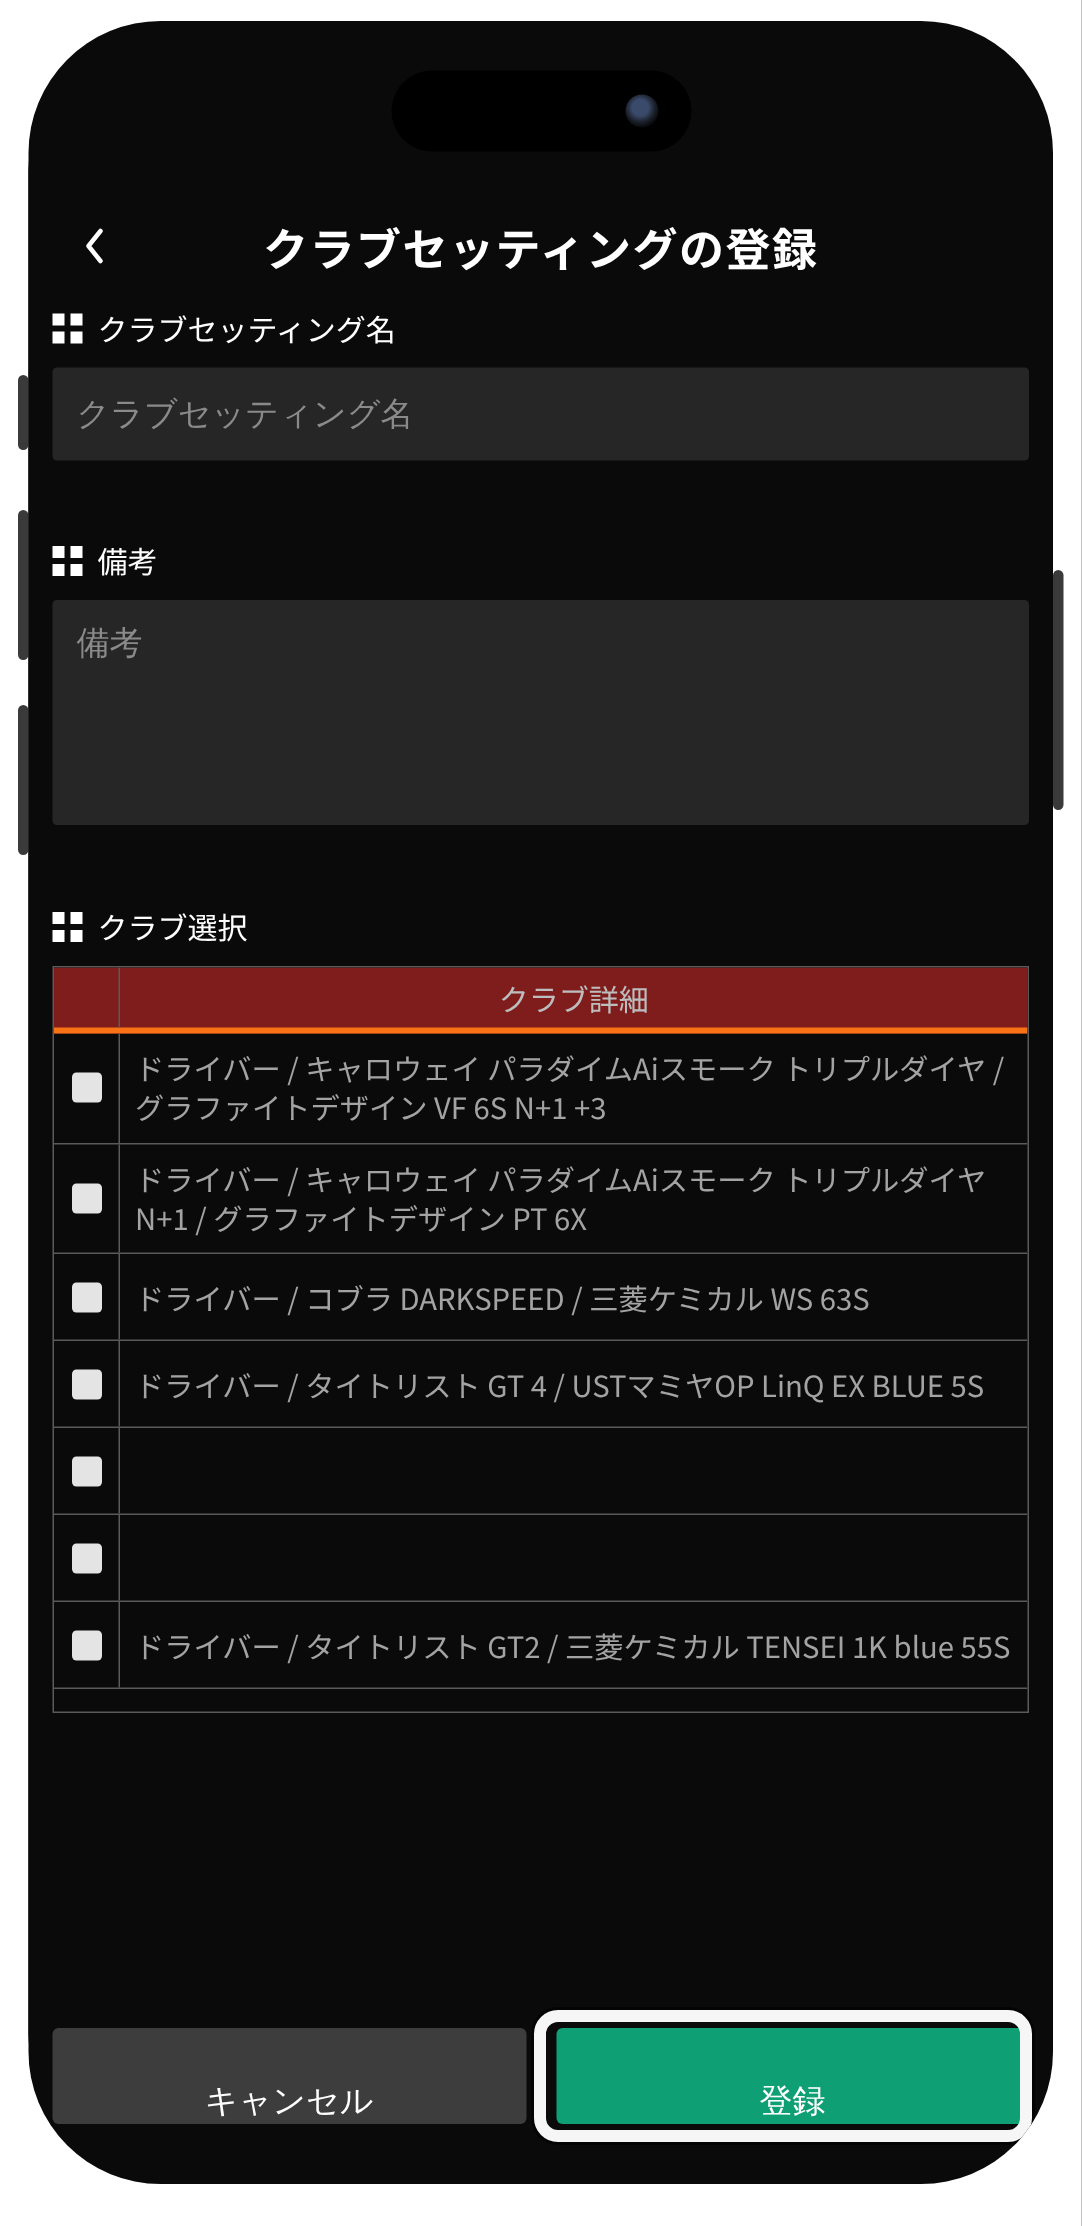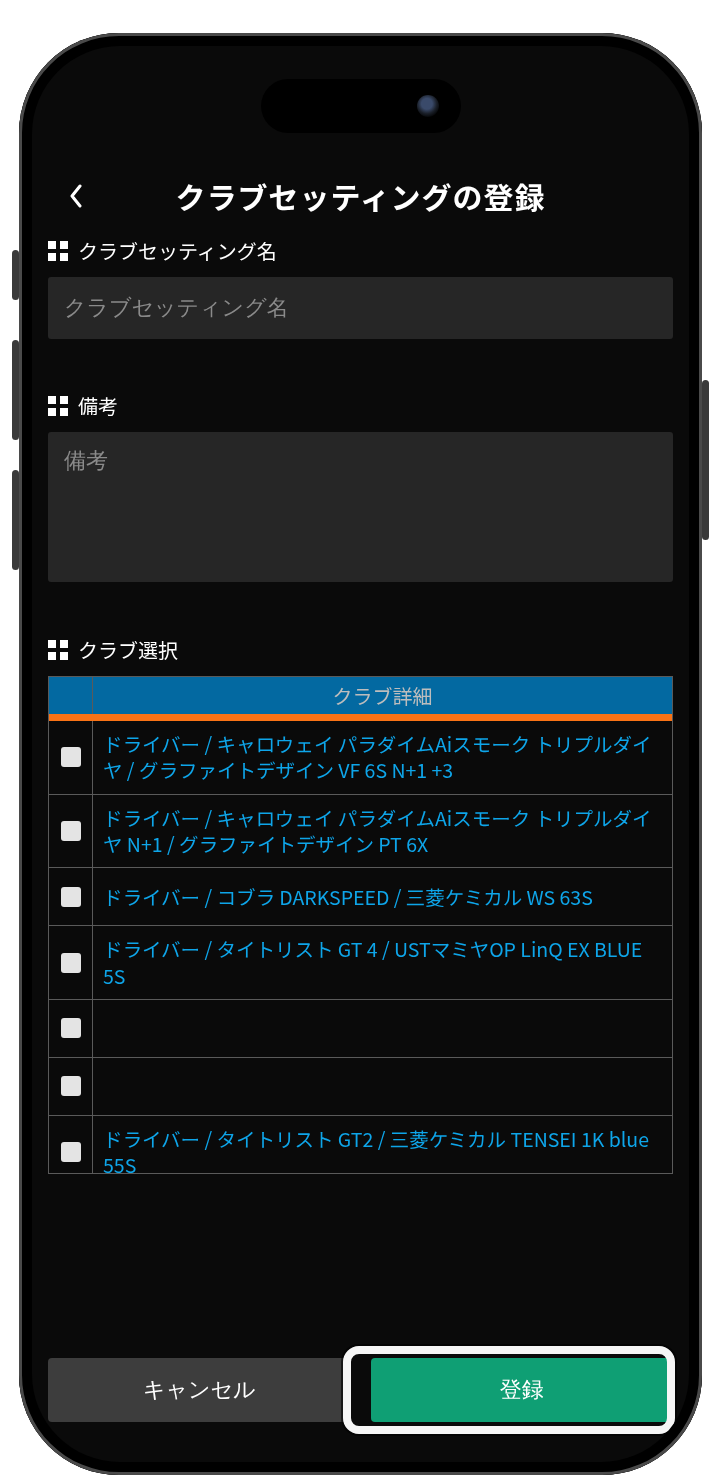--- a/index.html
+++ b/index.html
@@ -6,22 +6,20 @@
   html, body { width: 721px; height: 1484px; background: #fff; font-family: -apple-system, "Hiragino Sans", "Noto Sans JP", sans-serif; }
 
   
   .phone-outer {
     position: absolute;
     left: 19px; top: 14px;
     width: 683px; height: 1442px;
     background: #000;
     border-radius: 100px;
     box-shadow: inset 0 0 0 3px #4a4a4a, inset 0 0 0 9px #000;
-    padding: 13px;
-    margin-top: 19px;
   }
   .phone-screen {
     width: 100%; height: 100%;
     background: #0a0a0a;
     border-radius: 88px;
     position: relative;
     overflow: hidden;
   }
   
   .island {
@@ -115,22 +113,22 @@
   
   .club-table{
     margin-top:6px;
     border:1px solid #5a5a5a;
     height:498px;
     overflow:hidden;
     position:relative;
   }
   .ct-header{
     display:flex;
-    background:#0369a1;
-    border-bottom:7px solid #f97316;
+    background:#7f1d1d;
+    border-bottom:4px solid #f97316;
     height:44px;
   }
   .ct-header .col-chk{ width:44px; border-right:1px solid #5a5a5a; }
   .ct-header .col-detail{
     flex:1; display:flex; align-items:center; justify-content:center;
     color:#bdbdbd; font-size:20px;
   }
   .ct-body{
     height:454px; overflow:hidden;
   }
@@ -145,37 +143,37 @@
     border-right:1px solid #5a5a5a;
     align-self:stretch;
   }
   .chk{
     width:20px; height:20px;
     background:#e4e4e4;
     border-radius:3px;
   }
   .ct-row .col-detail{
     flex:1;
-    color:#0ea5e9; font-size:19.5px;
+    color:#a3a3a3; font-size:19.5px;
     padding: 10px 8px 10px 10px;
     line-height:1.35;
   }
 
   
   .bottom-bar{
     position:absolute;
     left:16px; right:16px; bottom:40px;
     display:flex; gap:20px;
   }
   .btn{
     flex:1; height:64px;
     border:none; border-radius:4px;
     font-size:22px; font-weight:500;
     color:#fff;
-    display:flex; align-items:center; justify-content:center;
+    display:flex; align-items:flex-end; justify-content:center;
   }
   .btn-cancel{ background:#3d3d3d; }
   .btn-submit{
     background:#0f9f74;
     position:relative;
   }
   .submit-highlight{
     position:absolute;
     right:14px; bottom:28px;
     width:332px; height:88px;

